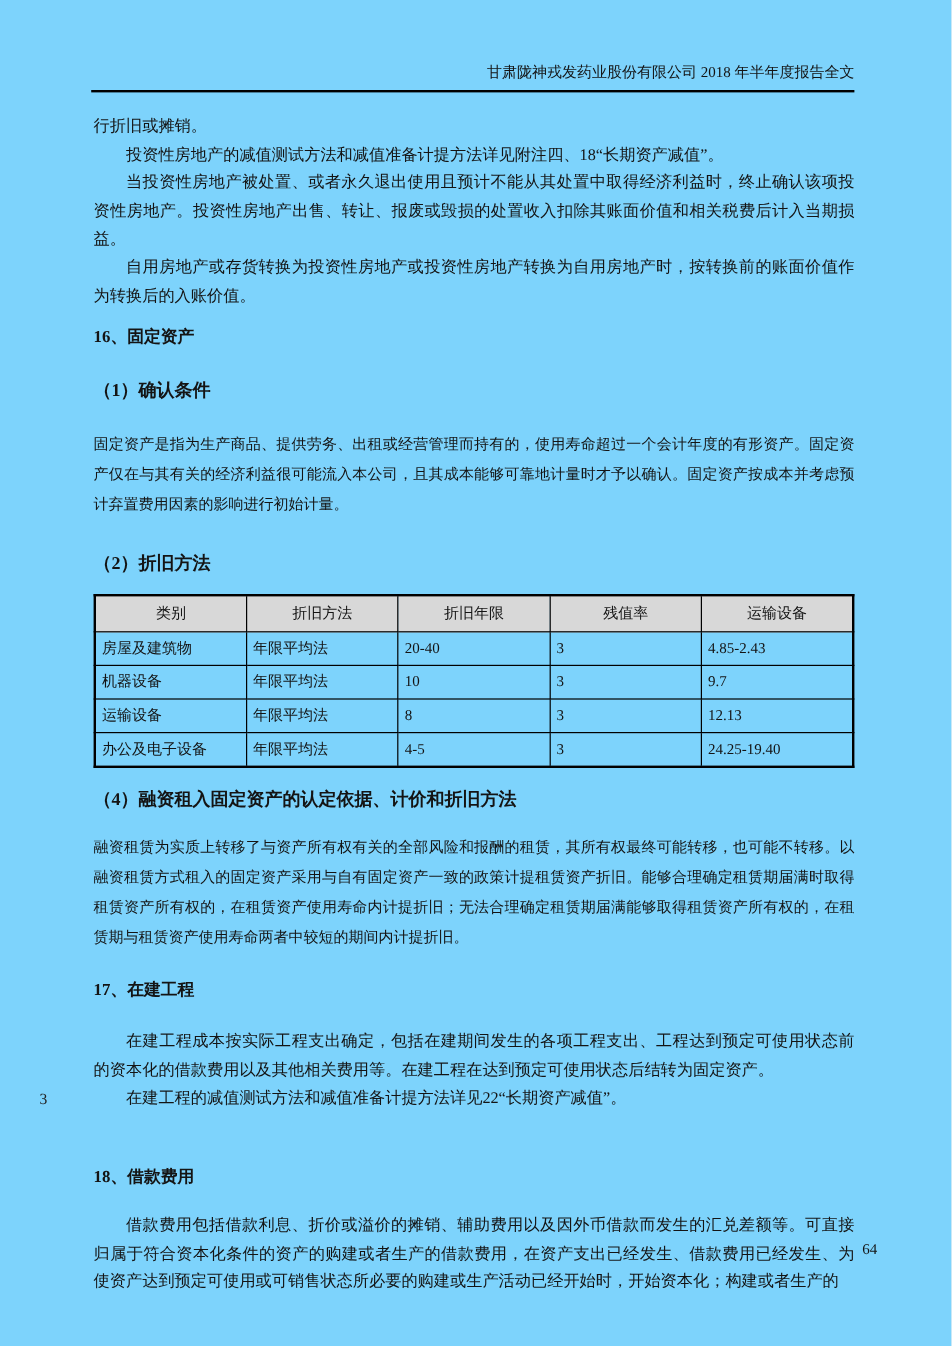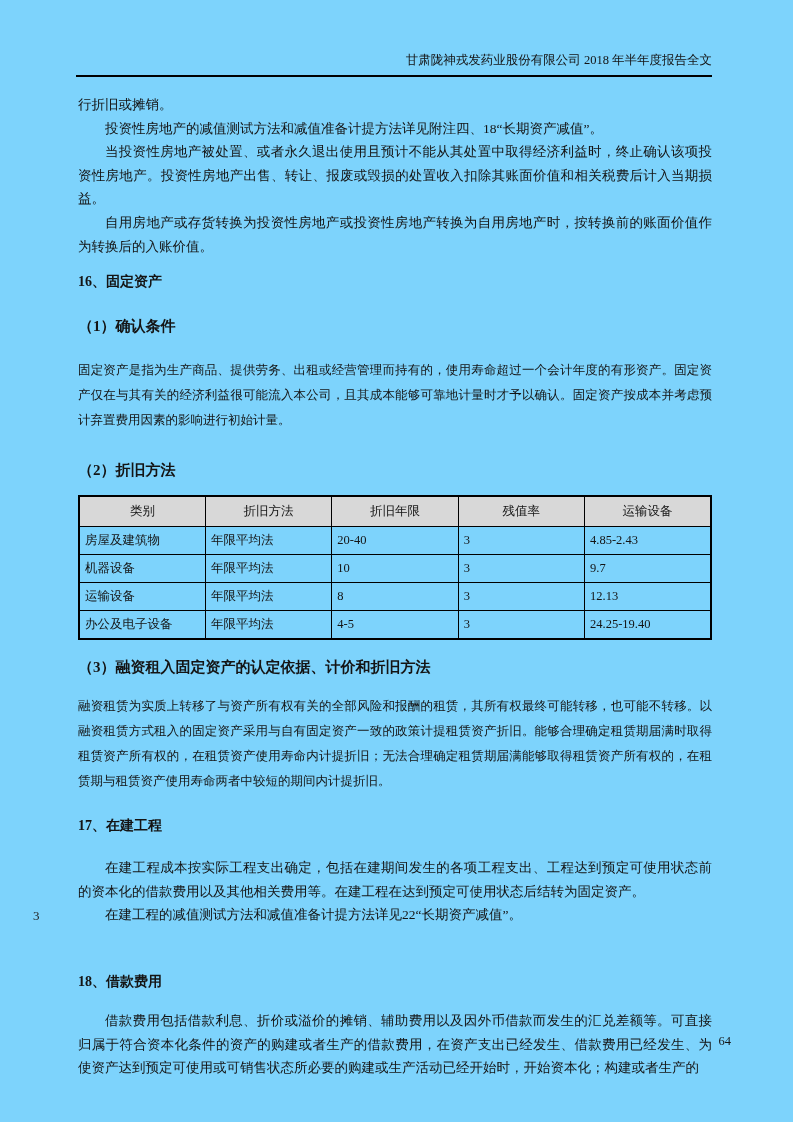--- a/index.html
+++ b/index.html
@@ -153,21 +153,21 @@
         <tr>
           <td>办公及电子设备</td>
           <td>年限平均法</td>
           <td>4-5</td>
           <td>3</td>
           <td>24.25-19.40</td>
         </tr>
       </tbody>
     </table>
 
-    <h4 class="h-sub mt-18">（3）融资租入固定资产的认定依据、计价和折旧方法</h4>
+    <h4 class="h-sub mt-18">（4）融资租入固定资产的认定依据、计价和折旧方法</h4>
     <p class="small-para mt-18">融资租赁为实质上转移了与资产所有权有关的全部风险和报酬的租赁，其所有权最终可能转移，也可能不转移。以融资租赁方式租入的固定资产采用与自有固定资产一致的政策计提租赁资产折旧。能够合理确定租赁期届满时取得租赁资产所有权的，在租赁资产使用寿命内计提折旧；无法合理确定租赁期届满能够取得租赁资产所有权的，在租赁期与租赁资产使用寿命两者中较短的期间内计提折旧。</p>
 
     <h3 class="h-num mt-24">17、在建工程</h3>
     <p class="para indent mt-22">在建工程成本按实际工程支出确定，包括在建期间发生的各项工程支出、工程达到预定可使用状态前的资本化的借款费用以及其他相关费用等。在建工程在达到预定可使用状态后结转为固定资产。</p>
     <p class="para indent rel">
       <span class="margin-marker">3</span><span>在建工程的减值测试方法和减值准备计提方法详见22“长期资产减值”。</span>
     </p>
 
     <h3 class="h-num mt-46">18、借款费用</h3>
     <p class="para indent mt-18">借款费用包括借款利息、折价或溢价的摊销、辅助费用以及因外币借款而发生的汇兑差额等。可直接归属于符合资本化条件的资产的购建或者生产的借款费用，在资产支出已经发生、借款费用已经发生、为使资产达到预定可使用或可销售状态所必要的购建或生产活动已经开始时，开始资本化；构建或者生产的</p>

